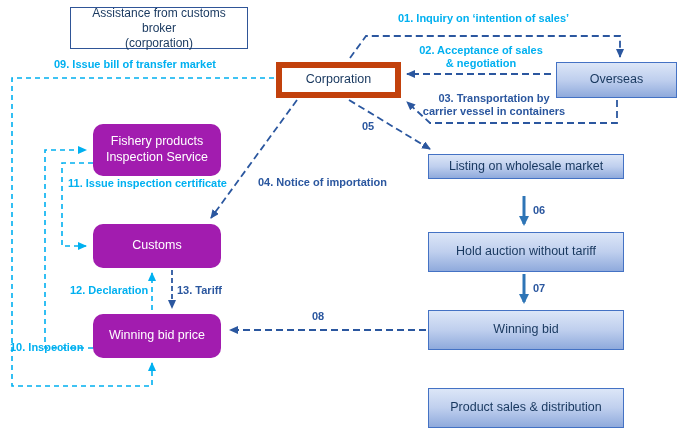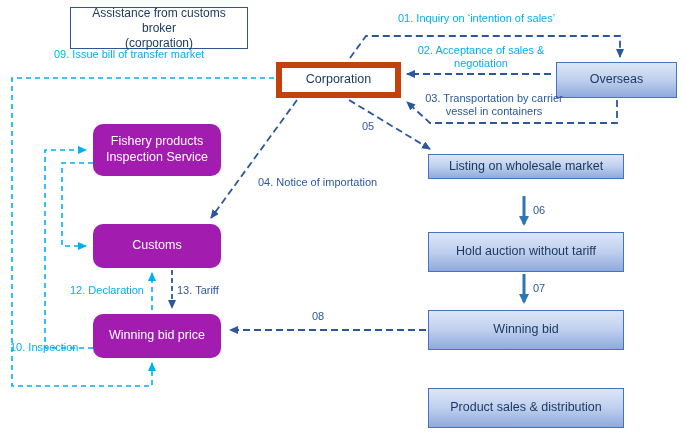--- a/index.html
+++ b/index.html
@@ -20,20 +20,21 @@
     background:linear-gradient(180deg,#dce6f7 0%,#bfcfee 50%,#8faadc 100%);
     border:1px solid #4472c4; color:#17375e; font-size:12.5px;
   }
   .white {
     background:#ffffff; border:6px solid #c2410c; color:#17375e; font-size:12.5px;
   }
   .assist { border:1px solid #2f5597; font-size:12px; padding:2px 4px; }
   .lbl {
     position:absolute; font-size:11px; line-height:1.2; z-index:6;
     white-space:nowrap;
+    font-weight:bold;
   }
   .lbl.wrap { white-space:normal; text-align:center; }
   .cyan { color:#00b0f0; }
   .dblue { color:#2b579f;text-align:right; }
   svg.overlay {
     position:absolute; left:0; top:0; z-index:5; pointer-events:none;
   }
 </style>
 </head>
 <body>
@@ -102,22 +103,23 @@
   <div class="lbl dblue" style="left:258px;top:176px">04. Notice of importation</div>
 
   <div class="lbl dblue" style="left:362px;top:120px">05</div>
 
   <div class="lbl dblue" style="left:533px;top:204px">06</div>
 
   <div class="lbl dblue" style="left:533px;top:282px">07</div>
 
   <div class="lbl dblue" style="left:312px;top:310px">08</div>
 
-  <div class="lbl cyan" style="left:54px;top:48px">09. Issue bill of transfer market</div>
+  <div class="lbl cyan" style="left:54px;top:58px">09. Issue bill of transfer market</div>
 
   <div class="lbl cyan" style="left:10px;top:341px">10. Inspection</div>
 
+  <div class="lbl cyan" style="left:68px;top:177px">11. Issue inspection certificate</div>
 
   <div class="lbl cyan" style="left:70px;top:284px">12. Declaration</div>
 
   <div class="lbl dblue" style="left:177px;top:284px">13. Tariff</div>
 
 </div>
 
 </body></html>

